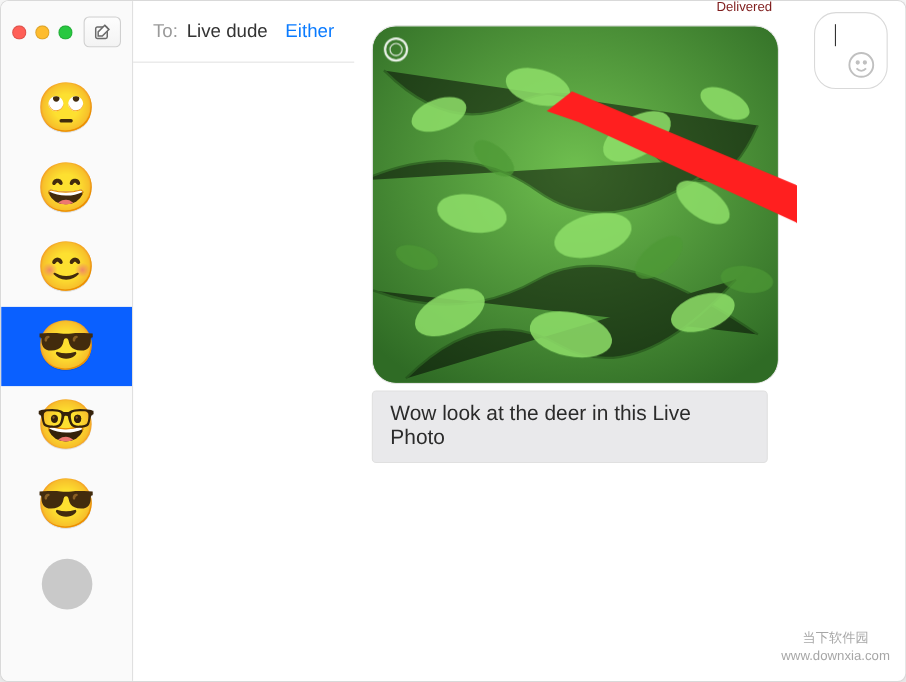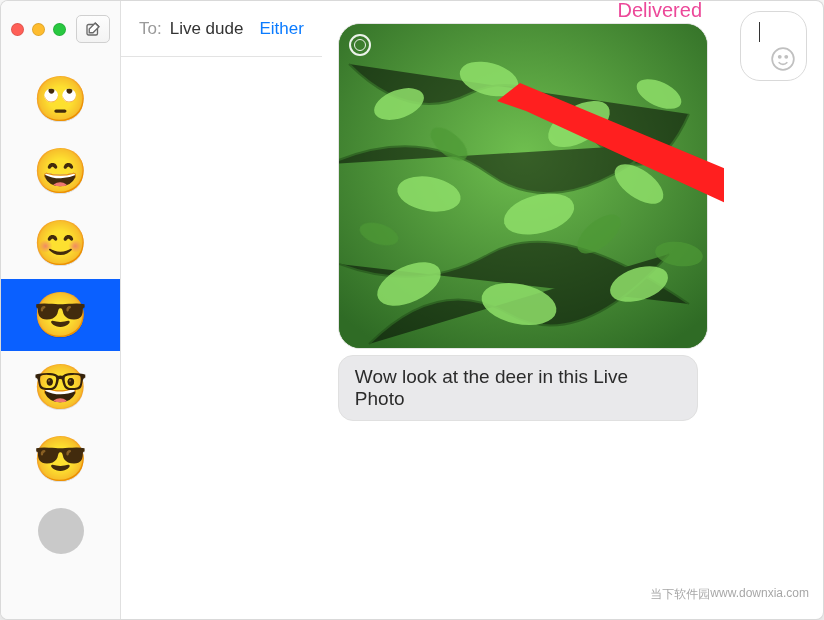--- a/index.html
+++ b/index.html
@@ -48,63 +48,63 @@
     display: flex; align-items: center; padding: 0 18px; gap: 8px;
     font-size: 17px; color: #333;
   }
   .header .to-label { color: #9a9a9a; }
   .header .spacer { flex: 1; }
   .header .details { color: #0a7bff; font-size: 17px;}
   .thread {
     flex: 1; overflow: hidden; position: relative; padding: 0 16px;
   }
   .delivered {
-    position: absolute; right: 22px; top: -2px; color: #ec4899; font-size: 20px;
+    position: absolute; right: 22px; top: -2px; color: #7f1d1d; font-size: 12px;
   }
   .bubble-img {
     margin-top: 22px; width: 370px; height: 326px; border-radius: 22px;
     background: #4a8a3a; overflow: hidden; position: relative;
     border: 1px solid #e5e5e5;
   }
   .live-badge {
     position: absolute; left: 10px; top: 10px; width: 22px; height: 22px;
     border: 2px solid rgba(255,255,255,.9); border-radius: 50%;
     display:flex; align-items:center; justify-content:center;
   }
   .live-badge::after{
     content:""; width:10px; height:10px; border:1.5px solid rgba(255,255,255,.9); border-radius:50%;
   }
   .arrow-overlay {
     position: absolute; top: 40px; left: 170px; width: 480px; height: 300px;
     pointer-events: none;
   }
   .msg-bubble {
     margin-top: 6px; display: inline-block; background: #e9e9eb; color: #2b2b2b;
-    border-radius: 15px; padding: 10px 16px; font-size: 19px; max-width: 360px;
+    border-radius: 4px; padding: 10px 16px; font-size: 19px; max-width: 360px;
     border: 1px solid #e0e0e0;
   }
   .composer-wrap {
     padding: 10px 16px 14px 16px;
   }
   .composer {
     border: 1px solid #d9d9d9; border-radius: 20px; background: #fff;
     padding: 10px 46px 10px 16px; font-size: 19px; color: #2b2b2b;
     position: relative; min-height: 70px;
   }
   .composer .smile {
     position: absolute; right: 10px; bottom: 8px; width: 26px; height: 26px;
     color: #c0c0c0;
   }
   .cursor { display:inline-block; width:1px; height:20px; background:#333; vertical-align:-3px; margin-left:2px;}
   .watermark {
     position:absolute; right:14px; bottom:16px; font-size:12px; color:#777;
     text-shadow:0 0 3px #fff; display:flex; align-items:center; gap:4px;
     pointer-events:none;
   }
-  .watermark-col{display:flex;align-items:flex-start;opacity:.65;}
+  .watermark-col{display:flex;flex-direction:column;align-items:center;opacity:.65;}
 </style>
 </head>
 <body>
 
 <div class="window">
 
   <div class="sidebar">
     <div class="titlebar">
       <div class="traffic">
         <div class="dot red"></div>

